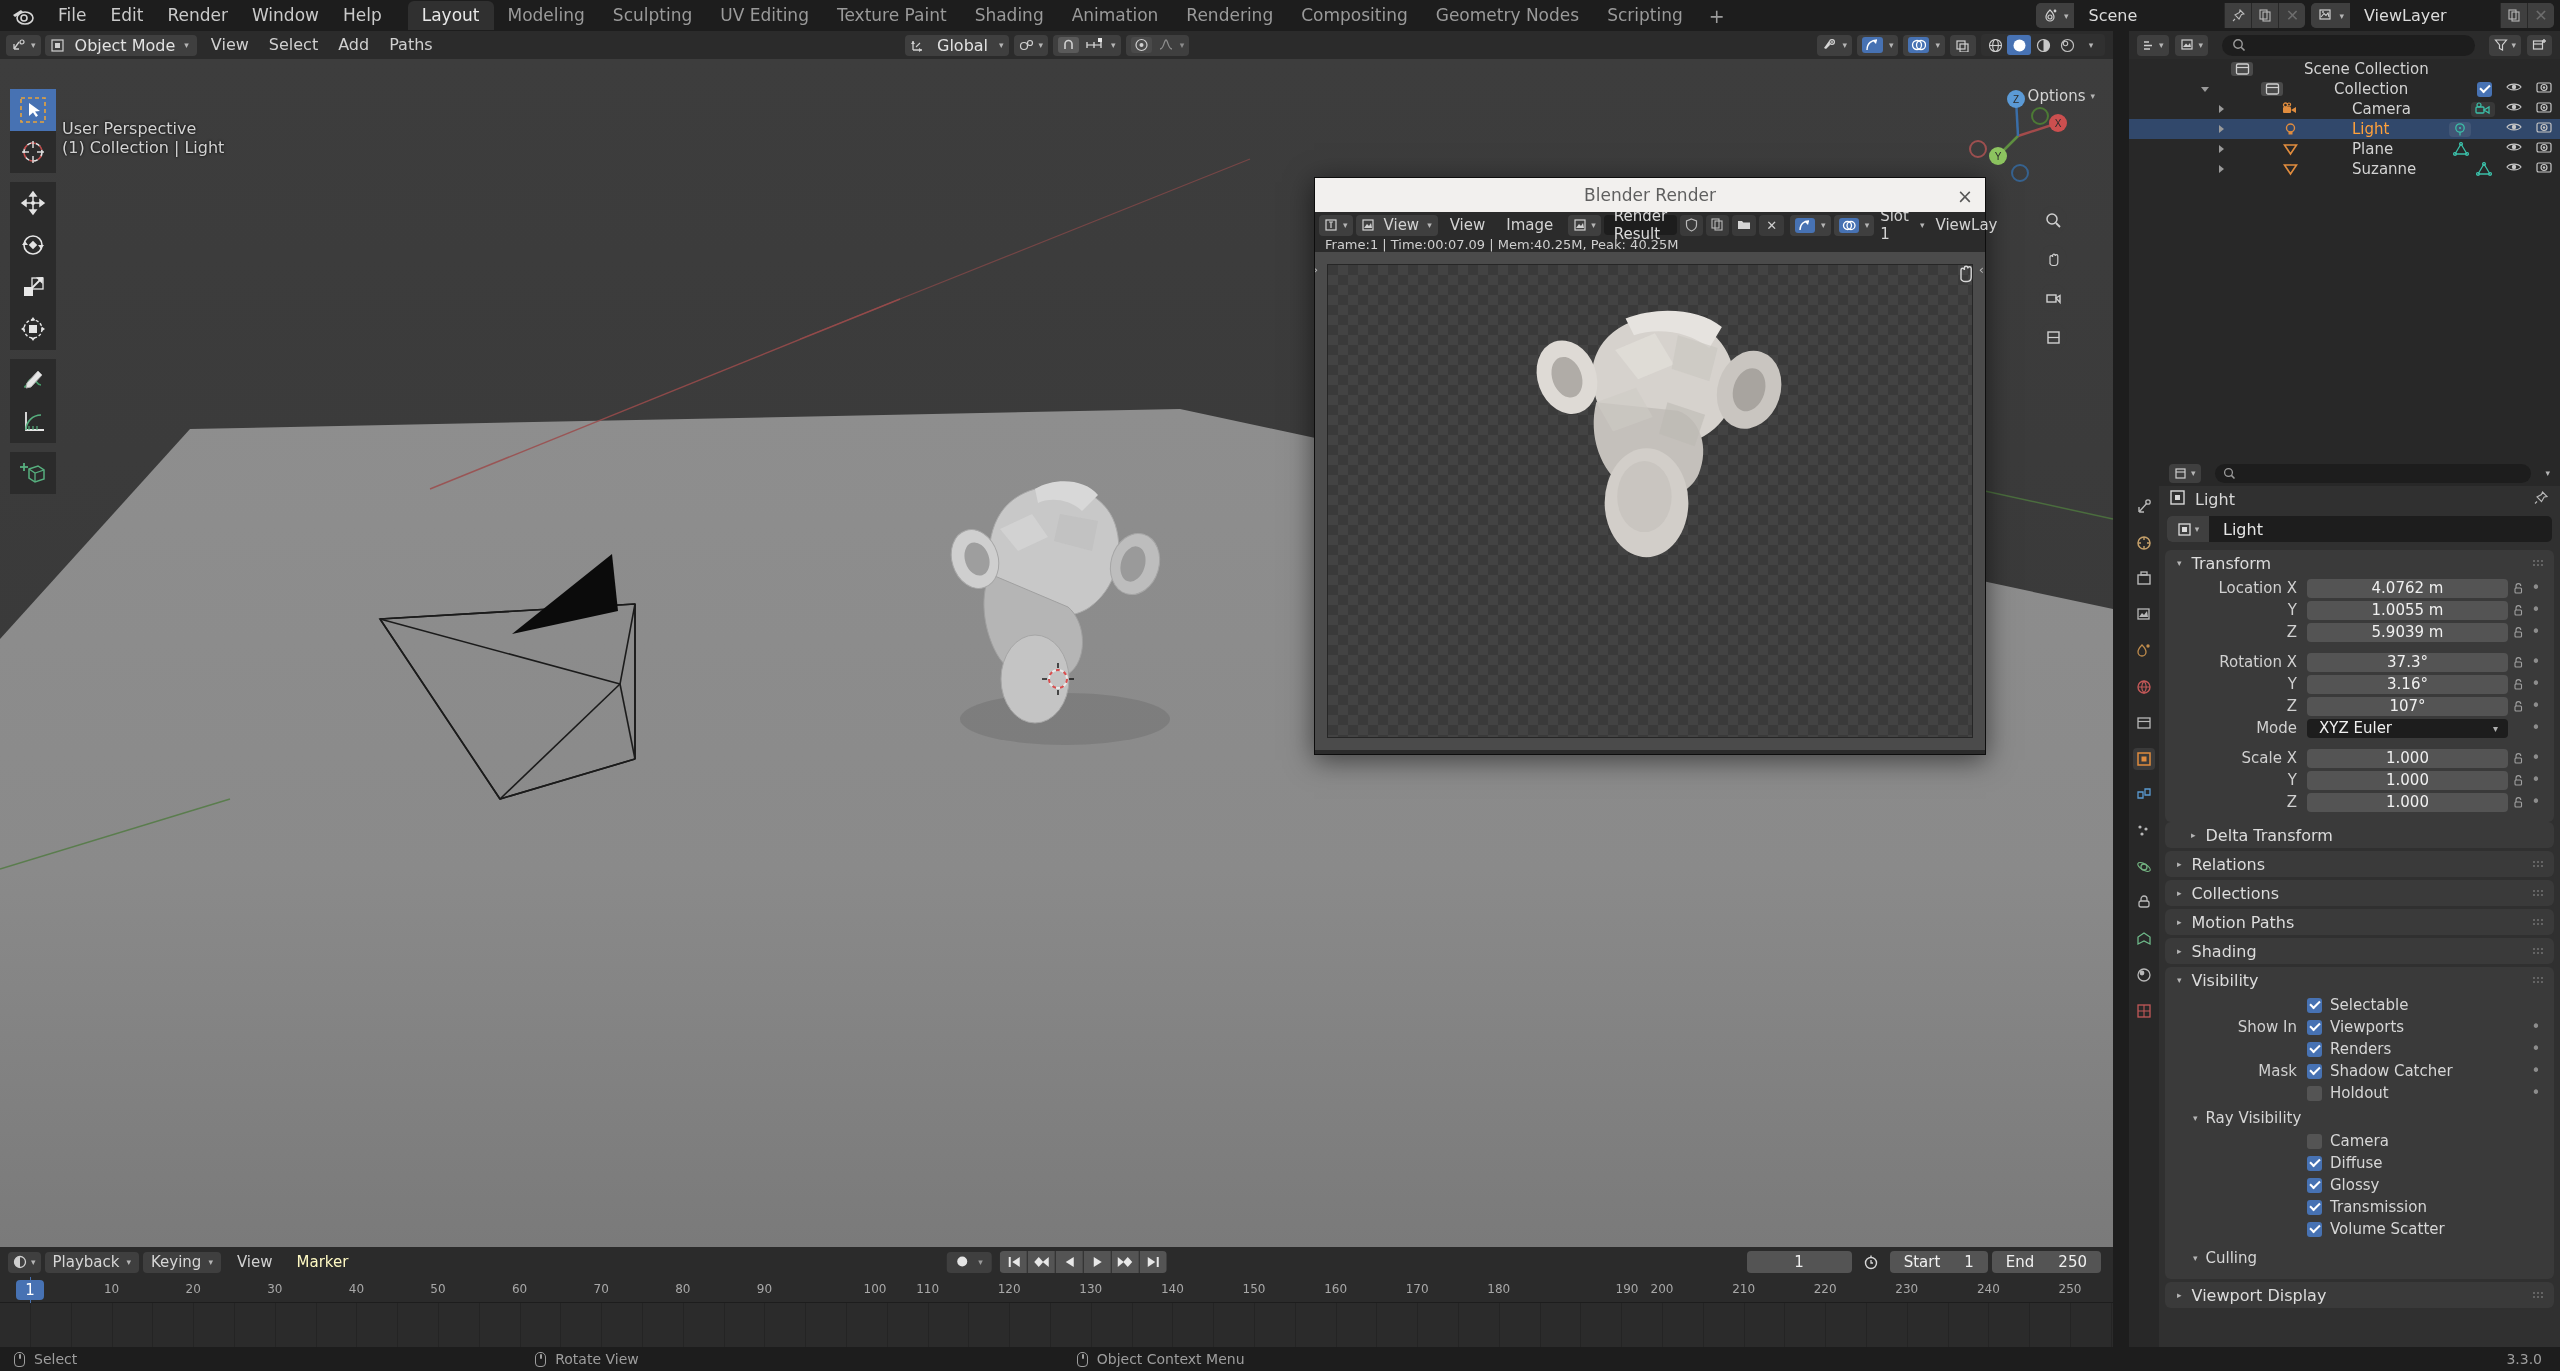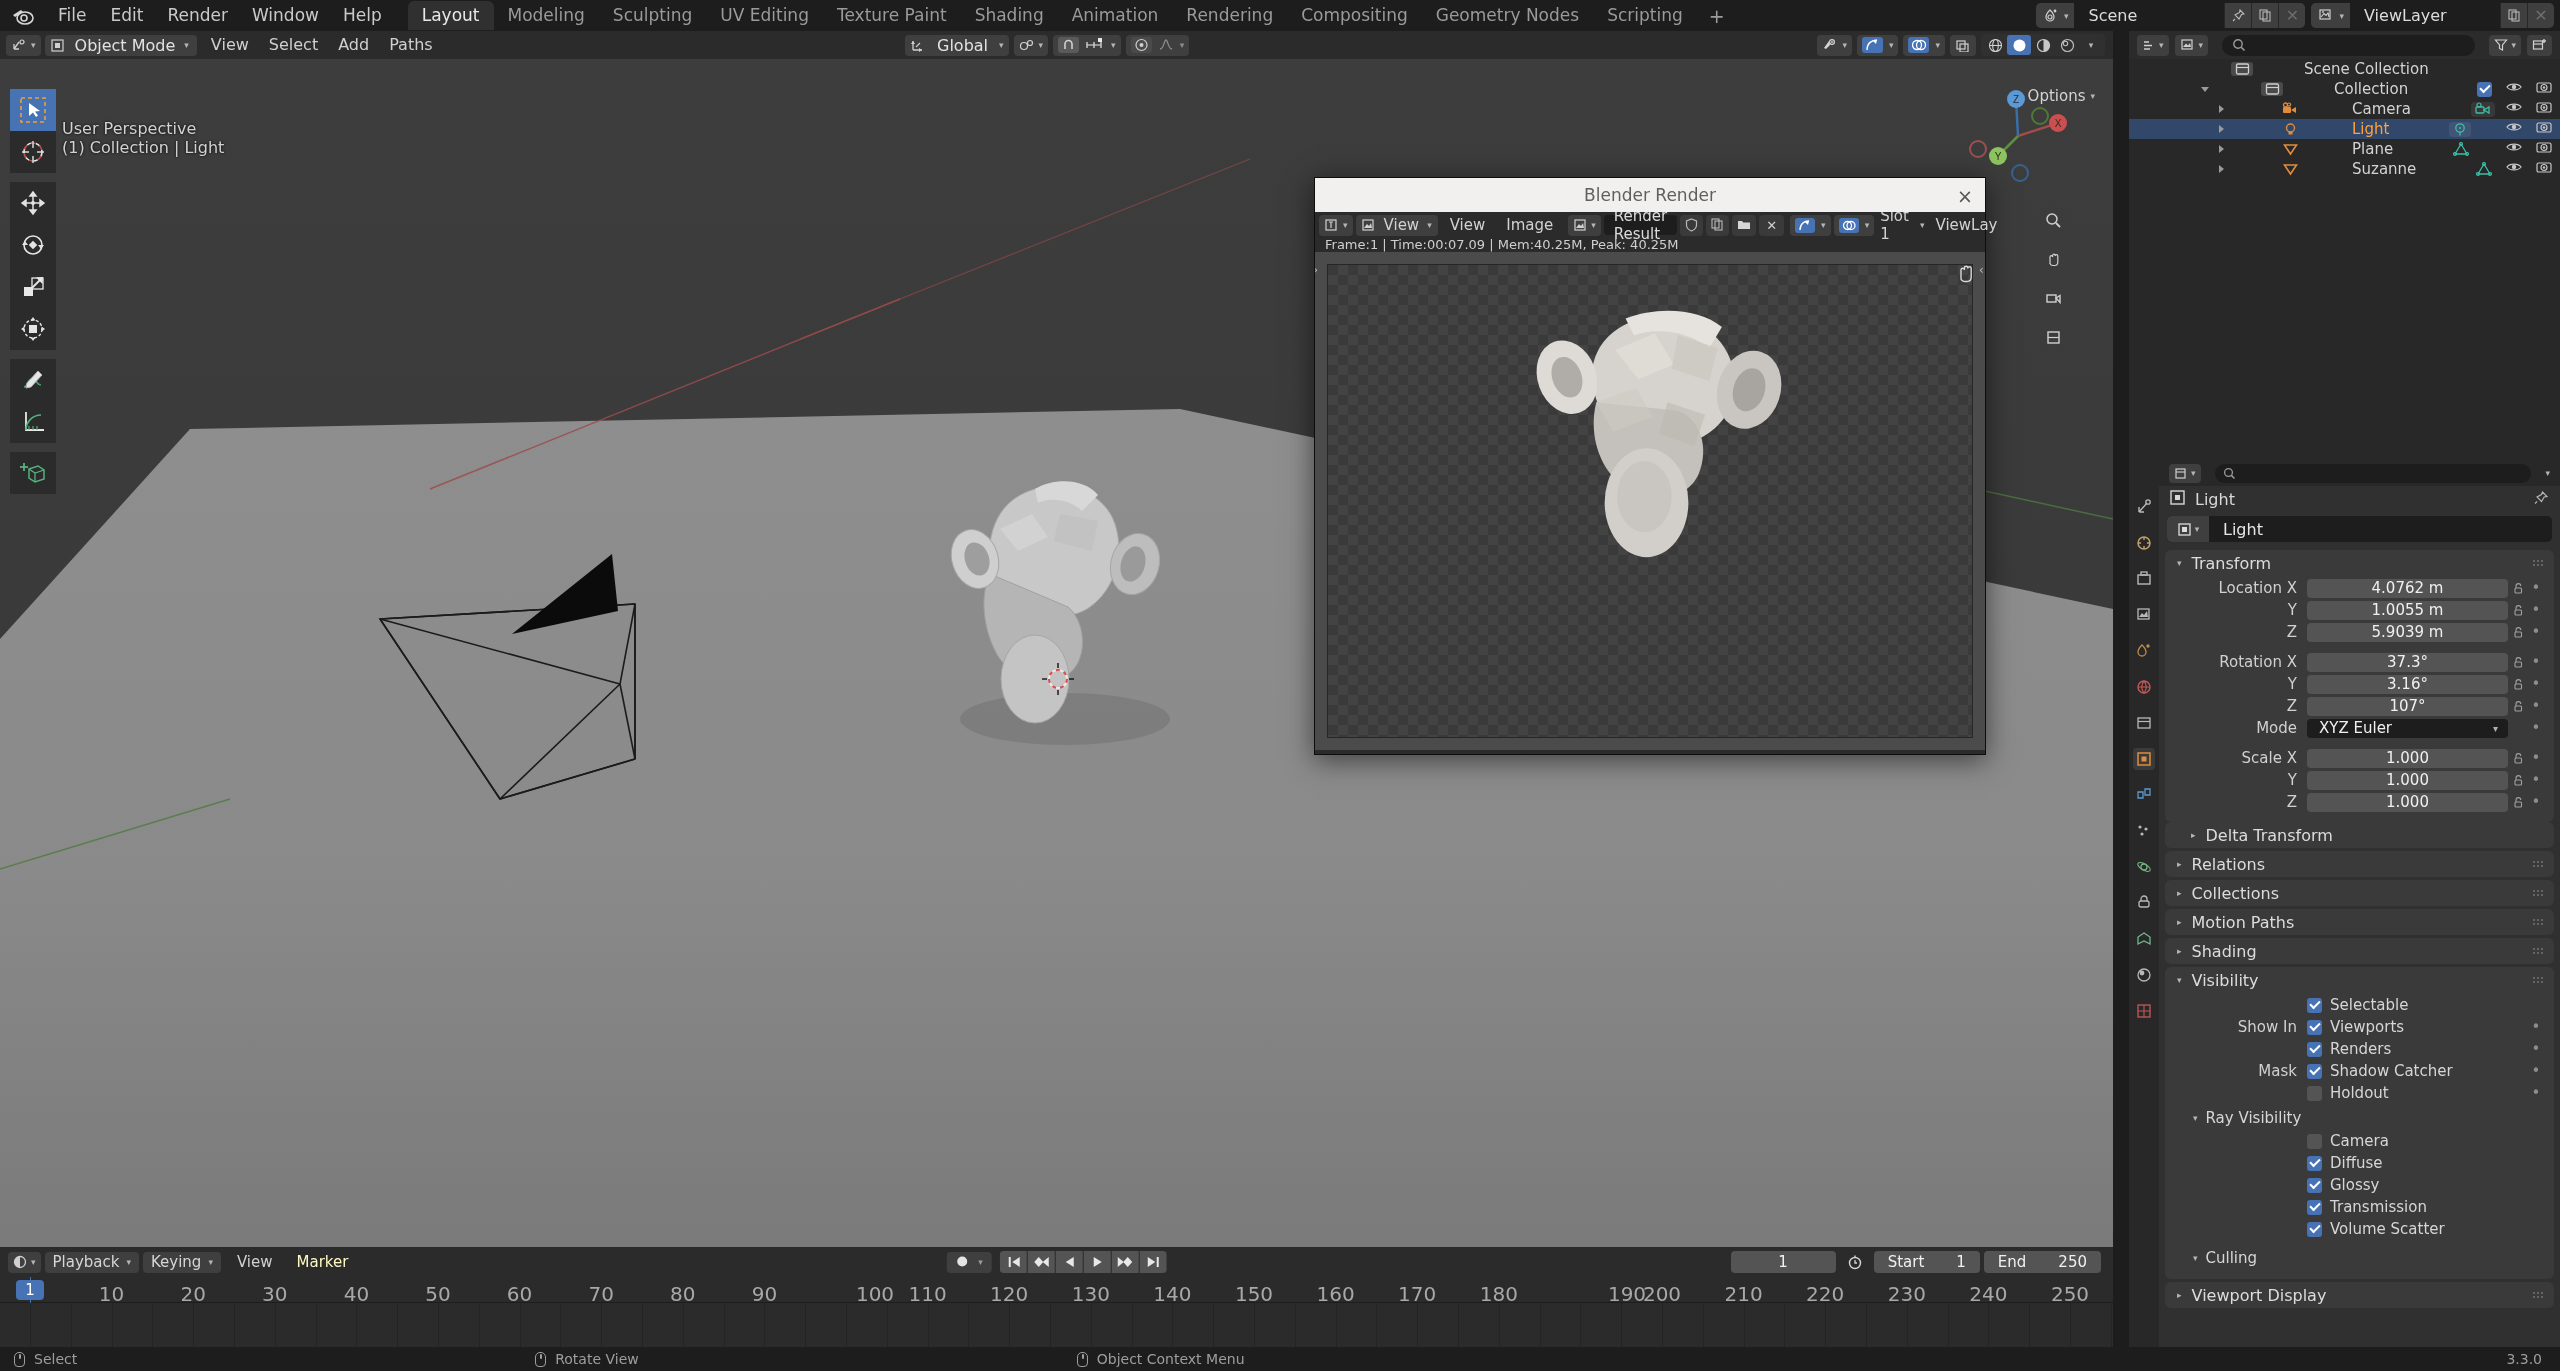--- a/index.html
+++ b/index.html
@@ -150,23 +150,23 @@
   .ctext.dim { color:#8a8a8a; }
   .subhdr { display:flex; align-items:center; gap:8px; font-size:15px; color:#d6d6d6; padding:4px 0 4px 18px;}
   .closedpanel { background:#3a3a3a; margin:0 6px 3px 6px; border-radius:6px; height:26px; display:flex; align-items:center; font-size:16px; color:#dcdcdc; padding-left:12px; gap:10px; position:relative;}
 
   
   .timeline { position:absolute; left:0; top:1247px; width:2113px; height:100px; background:#282828; }
   .tl-header { height:30px; background:#2b2b2b; display:flex; align-items:center; padding-left:8px; gap:4px; position:relative;}
   .tl-mid { position:absolute; left:50%; transform:translateX(-50%); display:flex; align-items:center; gap:8px;}
   .tl-right { position:absolute; right:12px; display:flex; align-items:center; gap:4px; }
   .tl-numfield { width:105px; height:22px; background:#545454; border-radius:4px; display:flex; align-items:center; justify-content:center; font-size:15px; color:#f0f0f0;}
-  .tl-sefield { height:22px; background:#545454; border-radius:4px; display:flex; align-items:center; padding:0 14px; gap:32px; font-size:15px; color:#f0f0f0;}
+  .tl-sefield { height:22px; background:#545454; border-radius:4px; display:flex; align-items:center; padding:0 14px; gap:24px; font-size:15px; color:#f0f0f0;}
   .tl-ruler { position:relative; height:26px; background:#2b2b2b; border-bottom:1px solid #1d1d1d;}
-  .tick { position:absolute; top:5px; font-size:20px; color:#a8a8a8; transform:translateX(-50%);}
+  .tick { position:absolute; top:5px; font-size:12px; color:#a8a8a8; transform:translateX(-50%);}
   .tl-body { position:relative; height:44px; background:#2b2b2b; }
   .playhead { position:absolute; top:0; width:1px; background:#4772b3; height:70px;}
   .phlabel { position:absolute; top:3px; height:20px; min-width:28px; background:#4772b3; border-radius:4px; color:#fff; font-size:15px; display:flex; align-items:center; justify-content:center; transform:translateX(-50%); padding:0 6px;}
   .vgrid { position:absolute; top:0; bottom:0; width:1px; background:#242424;}
   .playbtn { width:27px; height:22px; display:flex; align-items:center; justify-content:center; background:#545454;}
   .playgroup { display:flex; border-radius:4px; overflow:hidden; gap:1px;}
 
   
   .statusbar { position:absolute; left:0; top:1347px; width:2560px; height:24px; background:#1d1d1d; display:flex; align-items:center; padding-left:14px; gap:0px;}
   .sb-item { display:flex; align-items:center; gap:9px; font-size:14px; color:#9e9e9e; margin-right:68px;}

